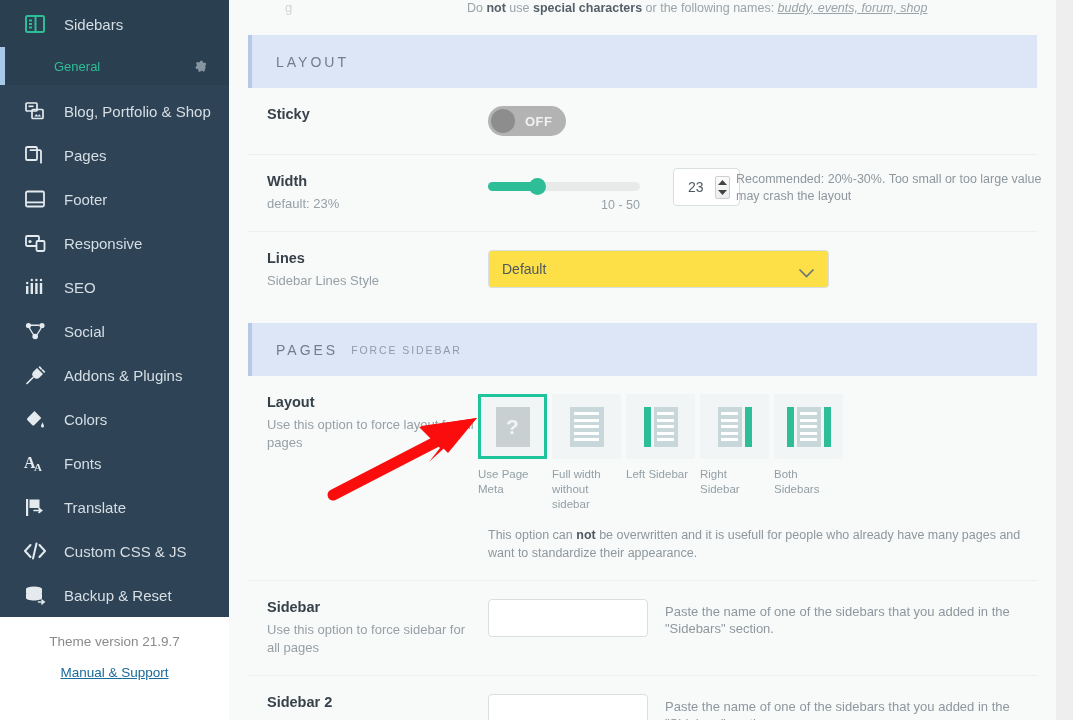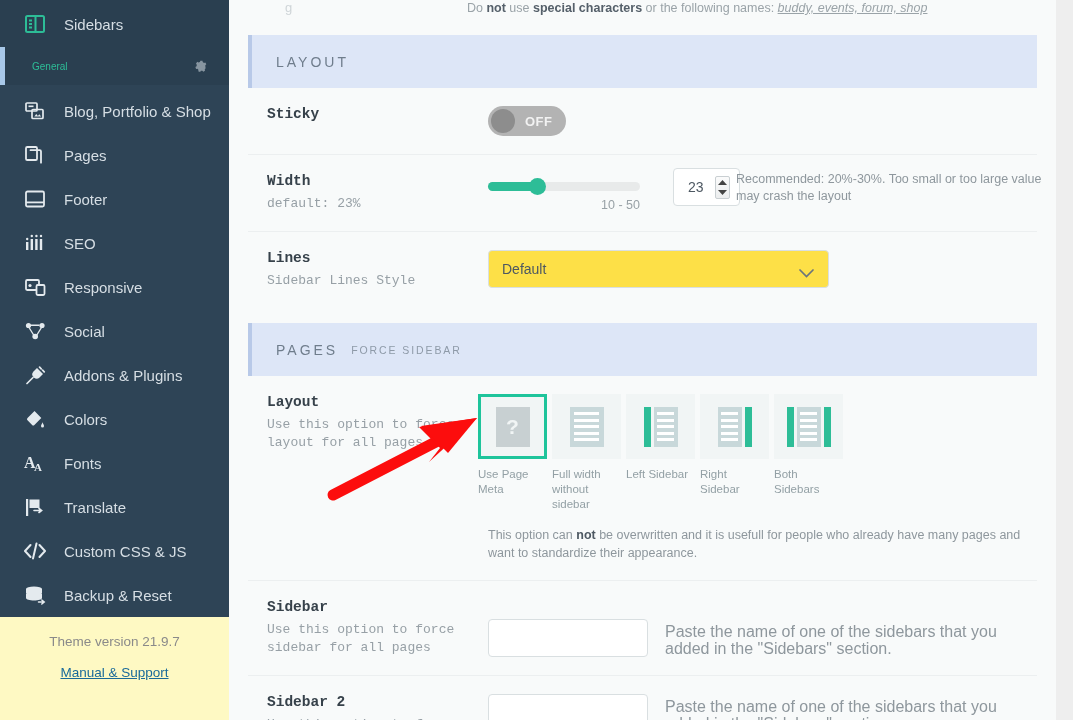--- a/index.html
+++ b/index.html
@@ -35,40 +35,40 @@
     margin-right: 16px;
     display: flex; align-items: center; justify-content: center;
     flex: 0 0 26px;
   }
   .nav-item .ico svg { display: block; }
   .nav-item .lbl { white-space: nowrap; }
 
   .nav-item.header-item { height: 46px; }
   .nav-item.sub {
     height: 38px;
-    padding-left: 32px;
+    padding-left: 54px;
     color: #2dbd97;
-    font-size: 10px;
+    font-size: 13px;
     justify-content: space-between;
     padding-right: 22px;
     text-align: right;
   }
   .nav-item.sub .accent {
     position: absolute; left: 0; top: 0;
     width: 5px; height: 100%;
     background: #a8c8e8;
   }
   .nav-item.sub .gear { opacity: .65; display: flex; }
 
   .nav-list { padding-top: 4px; }
   .nav-list .nav-item { height: 44px; }
 
   .side-footer {
     margin-top: auto;
-    background: #fef9c3;
+    background: #ffffff;
     height: 105px;
     padding-top: 17px;
     text-align: center;
   }
   .side-footer .ver { color: #8a8a8a; font-size: 13.5px; }
   .side-footer .man {
     display: inline-block; margin-top: 16px;
     color: #1a6a9a; font-size: 13.5px;
     text-decoration: underline; cursor: pointer;
   }
@@ -119,21 +119,21 @@
   }
 
   
   .row {
     display: flex;
     padding: 18px 0 18px 19px;
     border-bottom: 1px solid #eceff0;
     position: relative;
   }
   .row.nb { border-bottom: none; }
-  .labelcol { width: 221px; flex: 0 0 221px; padding-right: 14px; font-family: Liberation Mono, monospace; }
+  .labelcol { width: 221px; flex: 0 0 221px; padding-right: 14px; }
   .labelcol .lb { font-size: 14.5px; font-weight: bold; color: #36414a; }
   .labelcol .sub {
     font-size: 13px; color: #97a0a6;
     margin-top: 6px; line-height: 18px;
   }
   .fieldcol { flex: 1; position: relative; }
 
   
   .toggle {
     width: 78px; height: 30px; border-radius: 15px;
@@ -259,21 +259,21 @@
 
   
   .tinput {
     width: 160px; height: 38px;
     border: 1px solid #d9dfe1; border-radius: 4px;
     background: #fff;
   }
   .sidehint {
     position: absolute; left: 177px; top: 4px;
     width: 372px;
-    font-size: 16px; color: #8e979d; line-height: 17px;
+    font-size: 13px; color: #8e979d; line-height: 17px;
   }
 
   
   .arrow { position: absolute; left: 0; top: 0; pointer-events: none; }
 </style>
 </head>
 <body>
 
 <div class="app">
 
@@ -325,45 +325,45 @@
         <span class="lbl">Pages</span>
       </div>
       <div class="nav-item">
         <span class="ico">
           <svg width="20" height="18" viewBox="0 0 20 18">
               <rect x="1" y="1.5" width="18" height="15" rx="1.5" fill="none" stroke="#e4eaee" stroke-width="1.8"></rect>
               <rect x="1" y="11.5" width="18" height="1.8" fill="#e4eaee"></rect>
             </svg>
         </span>
         <span class="lbl">Footer</span>
+      </div>
+      <div class="nav-item">
+        <span class="ico">
+          <svg width="21" height="18" viewBox="0 0 21 18">
+              <rect x="1" y="2" width="13" height="10" rx="1.2" fill="none" stroke="#e4eaee" stroke-width="1.8"></rect>
+              <rect x="11.5" y="7" width="8" height="10" rx="1.2" fill="#2e4456" stroke="#e4eaee" stroke-width="1.8"></rect>
+              <circle cx="5" cy="7.5" r="1.6" fill="#e4eaee"></circle>
+            </svg>
+        </span>
+        <span class="lbl">Responsive</span>
       </div>
       <div class="nav-item">
         <span class="ico">
           <svg width="21" height="18" viewBox="0 0 21 18">
               <rect x="1" y="8" width="2.4" height="8" fill="#e4eaee"></rect>
               <circle cx="2.2" cy="5" r="1.2" fill="#e4eaee"></circle>
               <rect x="5.6" y="5" width="2.4" height="11" fill="#e4eaee"></rect>
               <circle cx="6.8" cy="2" r="1.2" fill="#e4eaee"></circle>
               <rect x="10.2" y="5" width="2.4" height="11" fill="#e4eaee"></rect>
               <circle cx="11.4" cy="2" r="1.2" fill="#e4eaee"></circle>
               <rect x="14.8" y="5" width="2.4" height="11" fill="#e4eaee"></rect>
               <circle cx="16" cy="2" r="1.2" fill="#e4eaee"></circle>
             </svg>
         </span>
         <span class="lbl">SEO</span>
-      </div>
-      <div class="nav-item">
-        <span class="ico">
-          <svg width="21" height="18" viewBox="0 0 21 18">
-              <rect x="1" y="2" width="13" height="10" rx="1.2" fill="none" stroke="#e4eaee" stroke-width="1.8"></rect>
-              <rect x="11.5" y="7" width="8" height="10" rx="1.2" fill="#2e4456" stroke="#e4eaee" stroke-width="1.8"></rect>
-              <circle cx="5" cy="7.5" r="1.6" fill="#e4eaee"></circle>
-            </svg>
-        </span>
-        <span class="lbl">Responsive</span>
       </div>
       <div class="nav-item">
         <span class="ico">
           <svg width="21" height="18" viewBox="0 0 21 18">
               <circle cx="3.5" cy="3.5" r="2.6" fill="#e4eaee"></circle>
               <circle cx="17" cy="3.5" r="2.6" fill="#e4eaee"></circle>
               <circle cx="10.2" cy="14.5" r="2.8" fill="#e4eaee"></circle>
               <path d="M4 5.5l5 8M16.5 5.5l-5 8M6 3.2h8.5" stroke="#e4eaee" stroke-width="1.4" fill="none"></path>
             </svg>
         </span>
@@ -588,21 +588,21 @@
                 </span>
               </div>
               <div class="cap">Both Sidebars</div>
             </div>
 
           </div>
           <div class="notebelow"><span>This option can </span><b>not</b><span> be overwritten and it is usefull for people who already have many pages and want to standardize their appearance.</span></div>
         </div>
       </div>
 
-      <div class="row" style="border-top:1px solid #eceff0;align-items:flex-end;">
+      <div class="row" style="border-top:1px solid #eceff0;">
         <div class="labelcol">
           <div class="lb">Sidebar</div>
           <div class="sub">Use this option to force sidebar for all pages</div>
         </div>
         <div class="fieldcol">
           <input class="tinput" type="text" value="" style="">
           <div class="sidehint">Paste the name of one of the sidebars that you added in the "Sidebars" section.</div>
         </div>
       </div>
 

